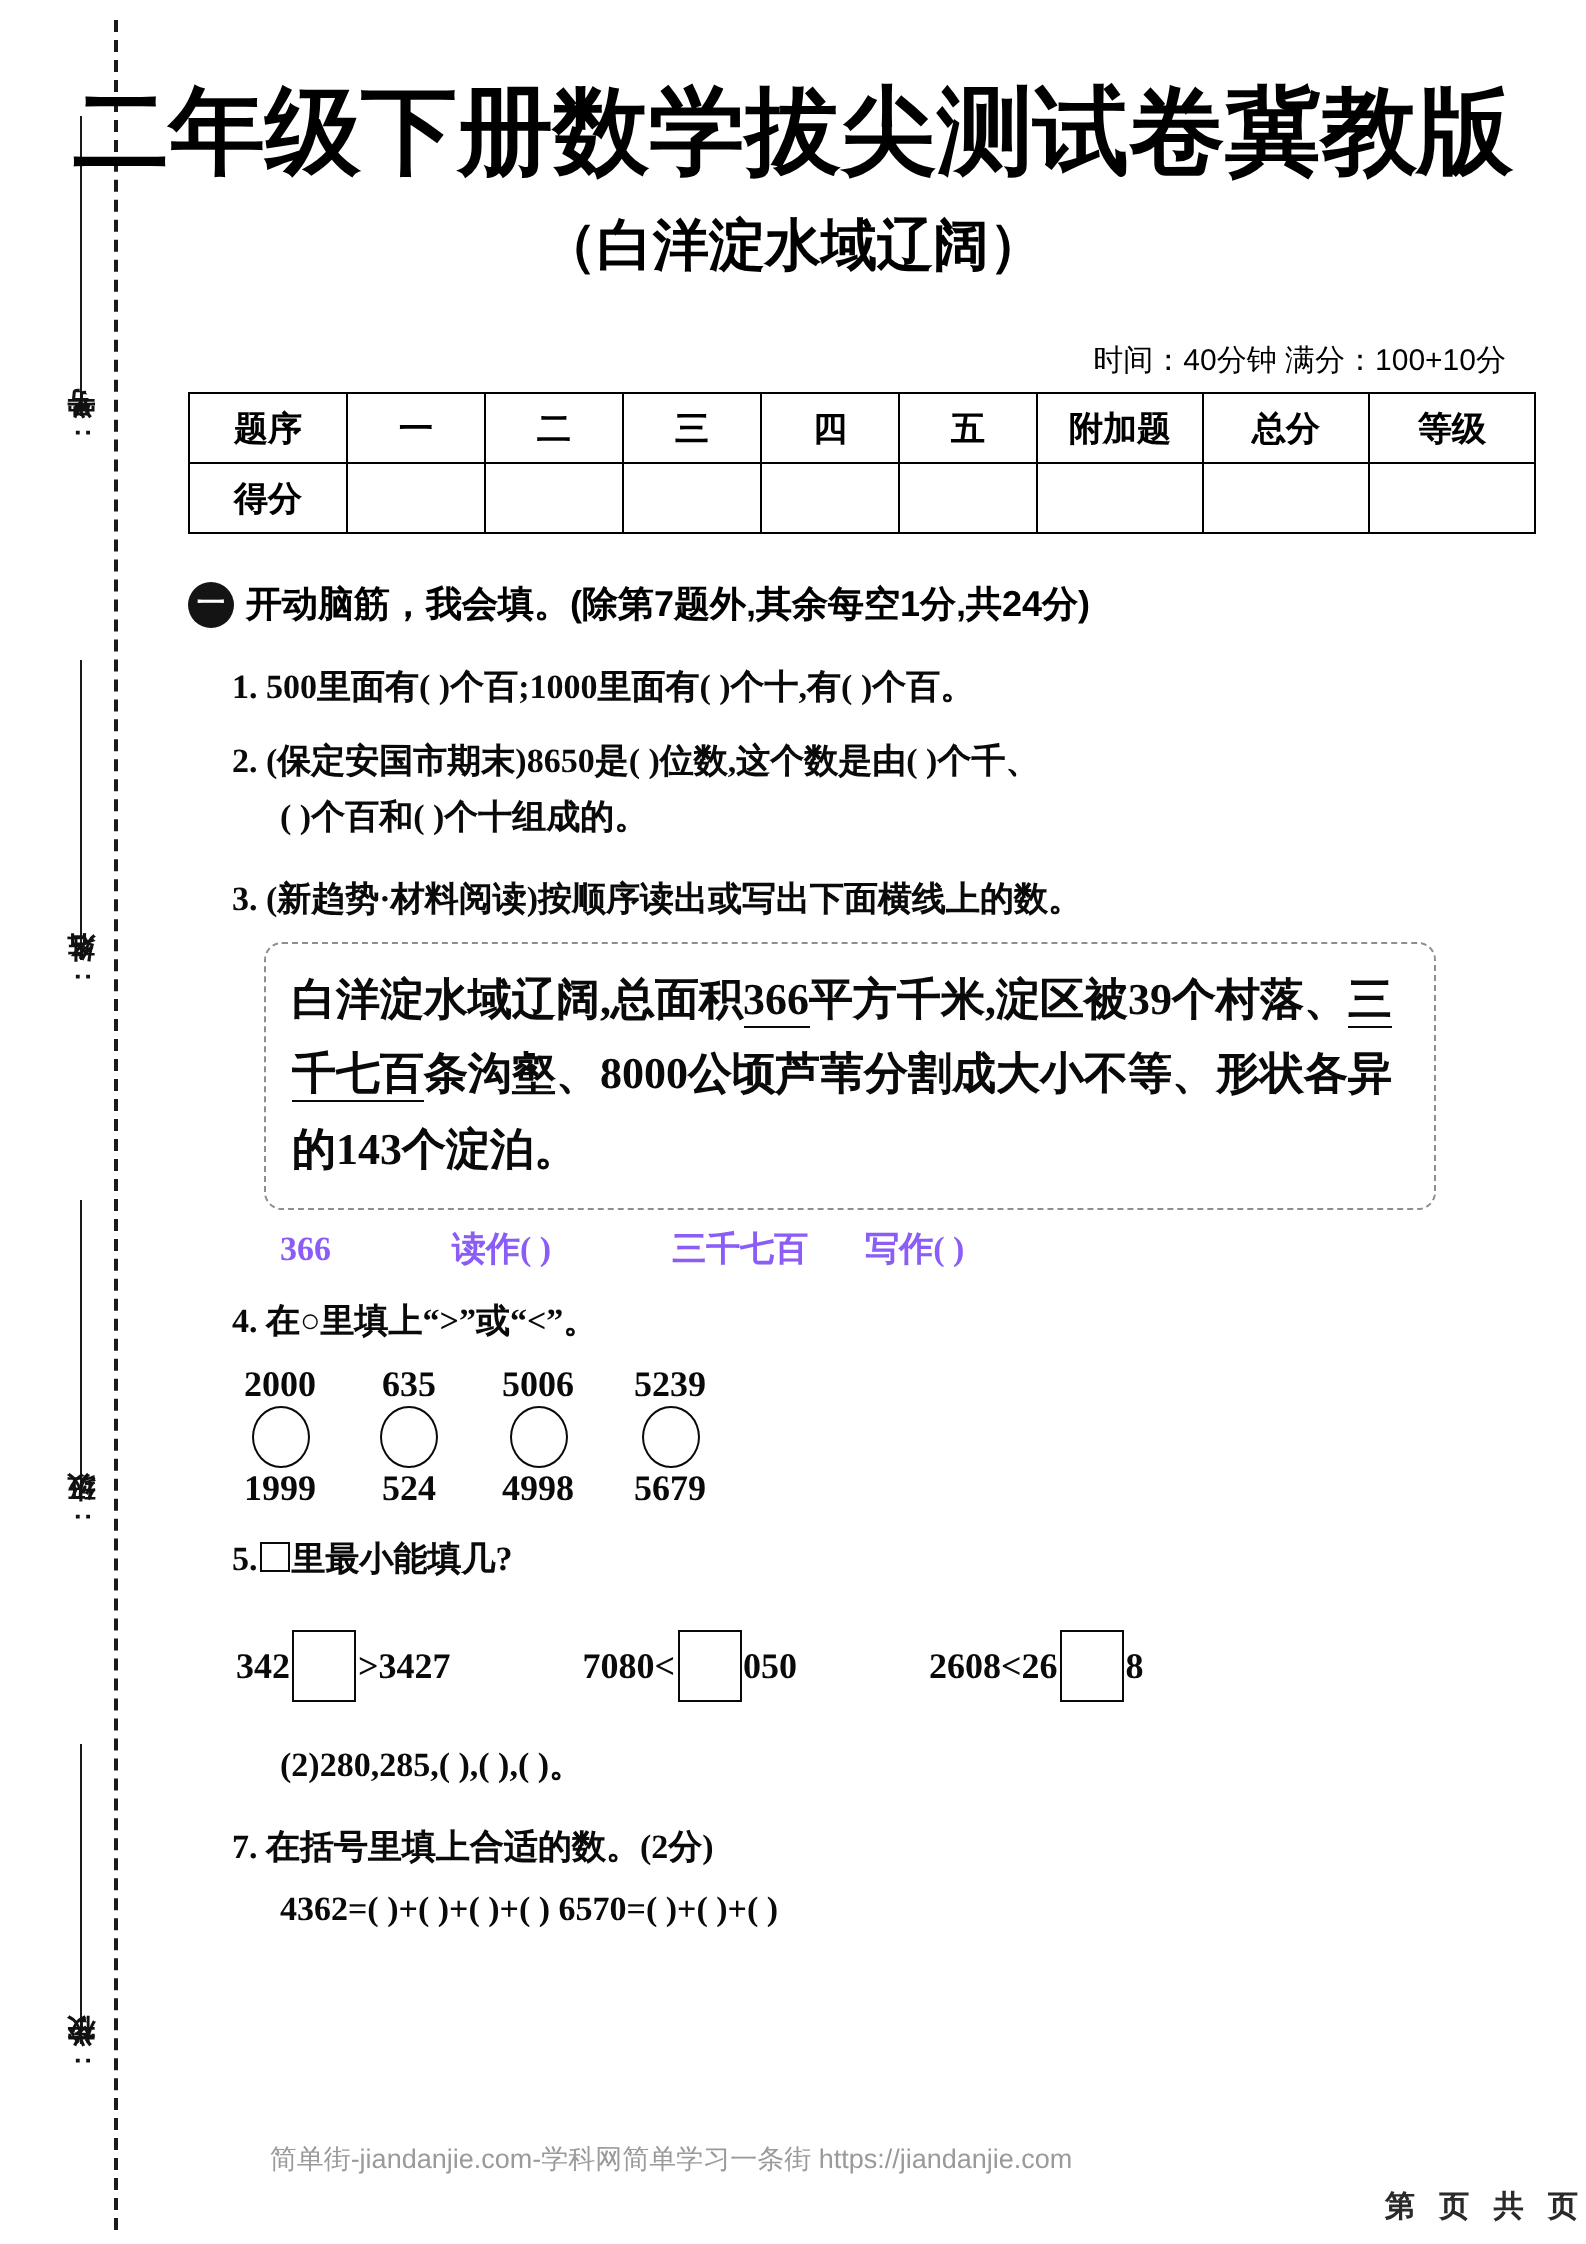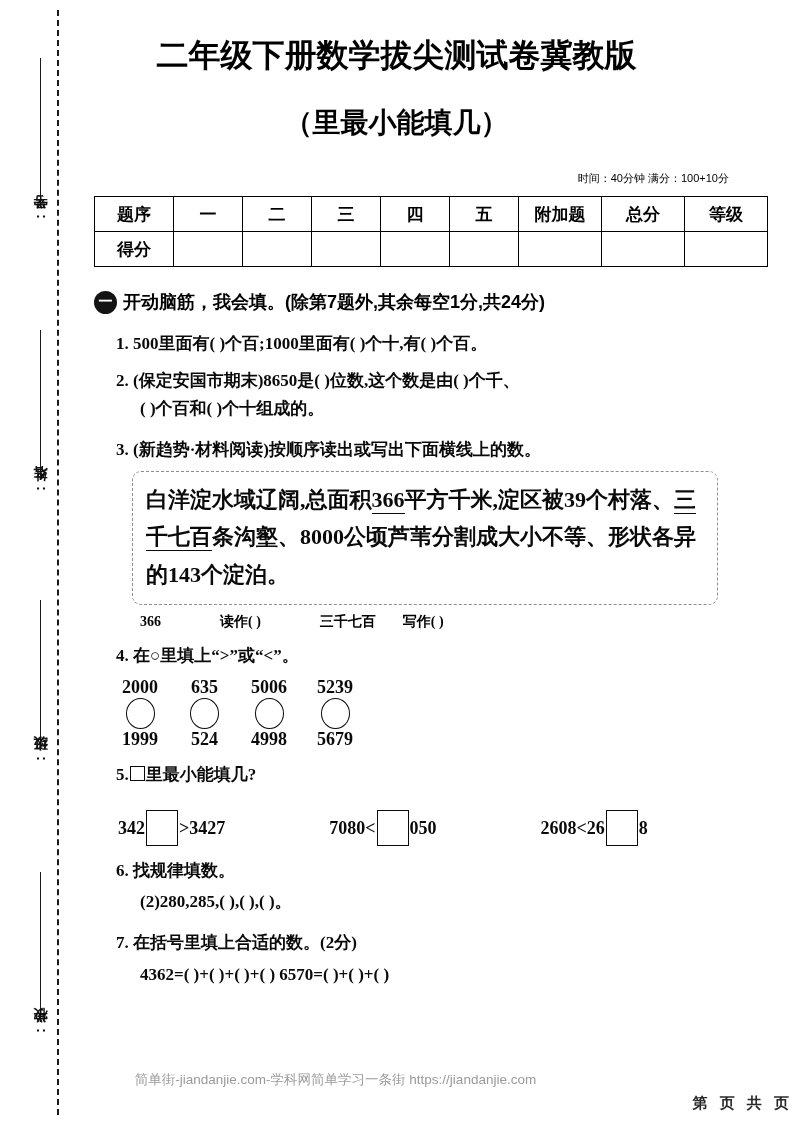--- a/index.html
+++ b/index.html
@@ -62,44 +62,44 @@
   }
 
   
   .title-main {
     position: absolute;
     left: 0;
     top: 34px;
     width: 793px;
     text-align: center;
     font-family: "Liberation Sans", "DejaVu Sans", sans-serif;
-    font-size: 32px;
+    font-size: 48px;
     font-weight: 700;
     letter-spacing: 0px;
     color: #000000;
   }
   .title-sub {
     position: absolute;
     left: 0;
     top: 104px;
     width: 793px;
     text-align: center;
     font-family: "Liberation Sans", "DejaVu Sans", sans-serif;
     font-size: 28px;
     font-weight: 700;
     color: #000000;
   }
 
   
   .meta-line {
     position: absolute;
-    right: 64px;
+    right: 40px;
     top: 171px;
     font-family: "Liberation Sans", "DejaVu Sans", sans-serif;
-    font-size: 11px;
+    font-size: 15px;
     color: #000000;
     white-space: nowrap;
   }
 
   
   .score-table {
     position: absolute;
     left: 94px;
     top: 196px;
     width: 654px;
@@ -175,23 +175,23 @@
     font-weight: 700;
     line-height: 1.72;
     color: #0a0a0a;
   }
   .u { border-bottom: 1.6px solid #0a0a0a; padding-bottom: 1px; }
 
   .readwrite {
     padding-left: 46px;
     margin-top: 8px;
     font-family: "Liberation Serif", "DejaVu Serif", serif;
-    font-size: 14px;
-    font-weight: 700;
-    color: #000000;
+    font-size: 17px;
+    font-weight: 700;
+    color: #8b5cf6;
   }
   .rw-gap { display: inline-block; width: 52px; }
 
   
   .cmp-row {
     display: flex;
     align-items: center;
     padding-left: 28px;
     margin-top: 9px;
     gap: 30px;
@@ -213,21 +213,21 @@
     border-radius: 50%;
     margin: 0 2px;
   }
 
   
   .box-row {
     display: flex;
     align-items: flex-end;
     padding-left: 24px;
     margin-top: 23px;
-    gap: 104px;
+    gap: 66px;
   }
   .box-item {
     display: flex;
     align-items: center;
     font-family: "Liberation Serif", "DejaVu Serif", serif;
     font-size: 18px;
     font-weight: 700;
     color: #0a0a0a;
   }
   .sqbox {
@@ -293,21 +293,21 @@
       <div class="margin-label">班级:</div>
     </div>
 
     <div class="margin-block" style="top:872px;">
       <div class="margin-rule" style="height:150px;"></div>
       <div class="margin-label">学校:</div>
     </div>
   </div>
 
   <div class="title-main">二年级下册数学拔尖测试卷冀教版</div>
-  <div class="title-sub">（里最小能填几）</div>
+  <div class="title-sub">（白洋淀水域辽阔）</div>
 
   <div class="meta-line">时间：40分钟  满分：100+10分</div>
 
   <table class="score-table">
     <tbody>
         <tr>
       <td class="lead">题序</td>
       <td class="num">一</td>
       <td class="num">二</td>
       <td class="num">三</td>
@@ -409,21 +409,20 @@
       </div>
       <div class="box-item">
         <span>2608&lt;26</span>
         <span class="sqbox"></span>
         <span>8</span>
       </div>
     </div>
 
     <div class="gap-md"></div>
 
-    <div class="q-line">6. 找规律填数。</div>
     <div class="q-line" style="padding-left:46px;margin-top:7px;">(2)280,285,(            ),(            ),(            )。</div>
 
     <div class="gap-md"></div>
 
     <div class="q-line">7. 在括号里填上合适的数。(2分)</div>
     <div class="q-line" style="padding-left:46px;margin-top:7px;">4362=(      )+(      )+(      )+(      )    6570=(      )+(      )+(      )</div>
 
   </div>
 
   <div class="footer-site">简单街-jiandanjie.com-学科网简单学习一条街 https://jiandanjie.com</div>

